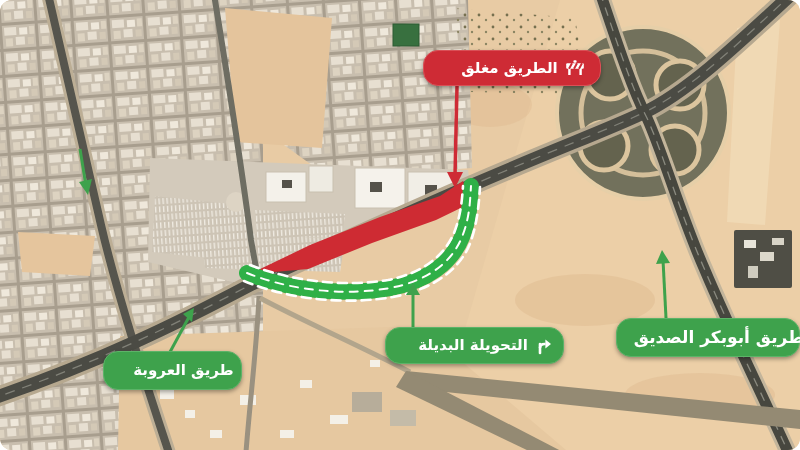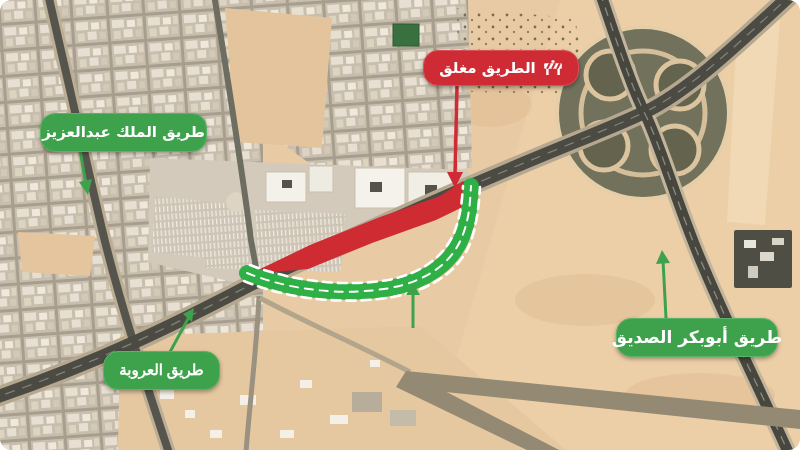--- a/index.html
+++ b/index.html
@@ -1,26 +1,26 @@
 <!DOCTYPE html>
 <html><head>
 <meta charset="utf-8">
 <style>
   html,body{margin:0;padding:0;background:#ffffff;}
   #stage{position:relative;width:800px;height:450px;overflow:hidden;border-radius:12px;
          font-family:"DejaVu Sans",sans-serif;}
   #map-art{position:absolute;left:0;top:0;width:800px;height:450px;display:block;}
   .badge{position:absolute;display:flex;align-items:center;justify-content:center;gap:7px;
          color:#fff;font-weight:bold;border-radius:15px;line-height:1;
-         box-shadow:0 2px 4px rgba(0,0,0,.35);white-space:nowrap;}
+         box-shadow:0 2px 4px rgba(0,0,0,.35);white-space:nowrap;padding-left:22px;}
   .badge-green{background:#3ea24c;border:1px solid #5cb368;}
   .badge-red{background:#ce2b35;border:1px solid #da5057;}
   #badge-closed  {left:423px;top:50px; width:154px;height:34px;font-size:15px;}
   #badge-king    {left:40px; top:113px;width:165px;height:37px;font-size:15px;}
-  #badge-urubah  {left:103px;top:351px;width:115px;height:37px;font-size:15px;font-family:Liberation Serif, serif;}
+  #badge-urubah  {left:103px;top:351px;width:115px;height:37px;font-size:15px;}
   #badge-detour  {left:385px;top:327px;width:155px;height:35px;font-size:15px;}
   #badge-abubakr {left:616px;top:318px;width:160px;height:37px;font-size:17px;}
   .badge svg{flex:0 0 auto;}
 </style>
 </head>
 <body>
 
 <div id="stage">
 
 <svg id="map-art" viewBox="0 0 800 450" xmlns="http://www.w3.org/2000/svg">
@@ -161,26 +161,31 @@
     <rect x="1.2" y="4.2" width="17.6" height="5.6" rx="1" fill="#fff"></rect>
     <g stroke="#ce2b35" stroke-width="2">
       <line x1="4" y1="9.8" x2="7" y2="4.2"></line>
           <line x1="9" y1="9.8" x2="12" y2="4.2"></line>
           <line x1="14" y1="9.8" x2="17" y2="4.2"></line>
     </g>
   </svg>
   <span>الطريق مغلق</span>
 </div>
 
-<div id="badge-king" class="badge badge-green" dir="rtl">
-  <span>طريق الملك عبدالعزيز</span>
-</div>
 
 <div id="badge-urubah" class="badge badge-green" dir="rtl">
   <span>طريق العروبة</span>
 </div>
 
+<div id="badge-detour" class="badge badge-green" dir="rtl">
+  <svg width="18" height="18" viewBox="0 0 18 18">
+    <path d="M5 16 L5 7" stroke="#fff" stroke-width="2.6" stroke-linecap="round" fill="none"></path>
+    <path d="M5 11 C5 8.4 7 7 9.6 7 L10.6 7" stroke="#fff" stroke-width="2.6" fill="none"></path>
+    <polygon points="16,7 10.4,2.6 10.4,11.4" fill="#fff"></polygon>
+  </svg>
+  <span>التحويلة البديلة</span>
+</div>
 
 <div id="badge-abubakr" class="badge badge-green" dir="rtl">
   <span>طريق أبوبكر الصديق</span>
 </div>
 
 </div>
 
 </body></html>

